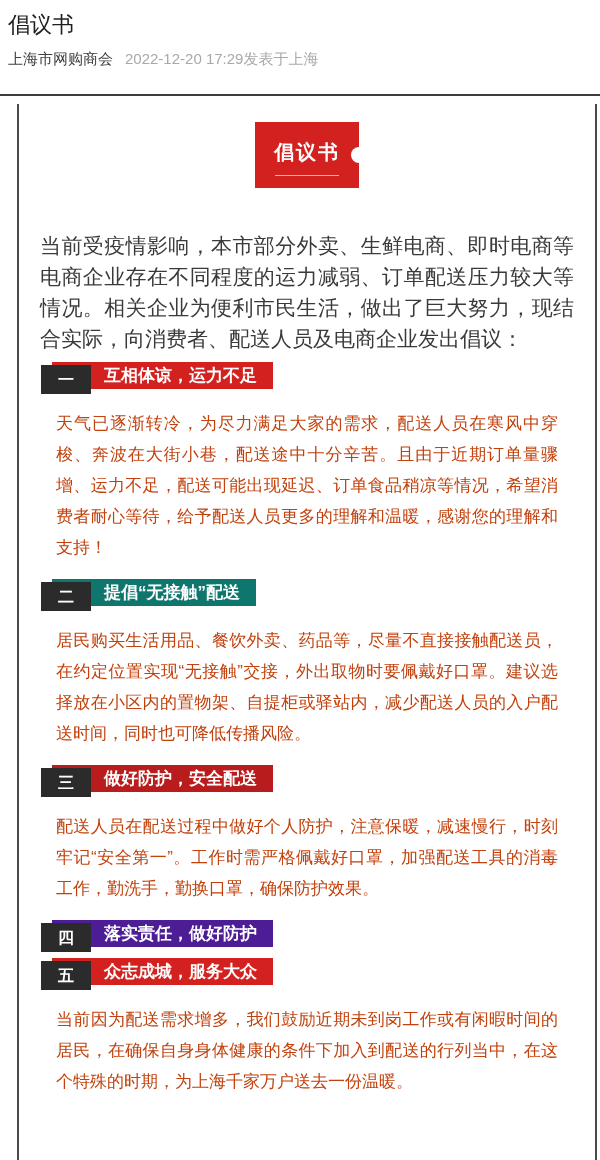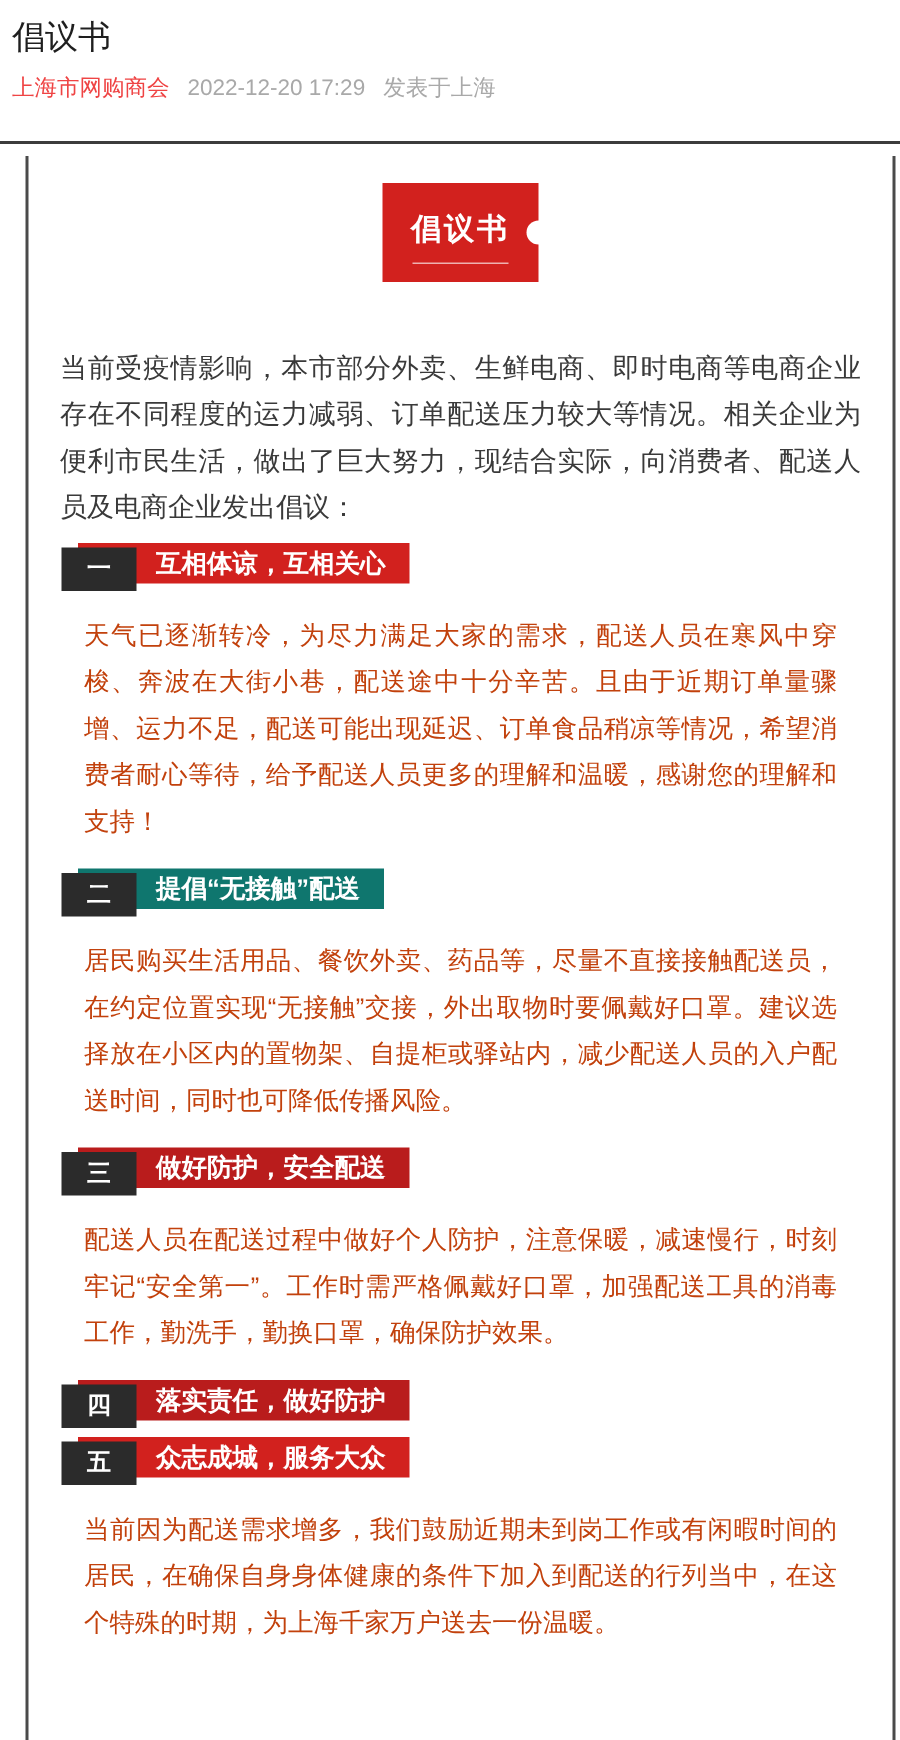--- a/index.html
+++ b/index.html
@@ -5,21 +5,21 @@
   html,body{margin:0;padding:0;}
   body{
     width:600px;height:1160px;overflow:hidden;background:#ffffff;
     font-family:"Liberation Sans","DejaVu Sans",sans-serif;
     -webkit-font-smoothing:antialiased;
   }
   .top-header{padding:10px 8px 0 8px;}
   .page-title{margin:0;font-size:22px;font-weight:500;color:#1f1f1f;line-height:30px;}
   .meta-row{margin-top:9px;font-size:15px;line-height:20px;color:#a9a9a9;}
   .author-link{color:#576b95;text-decoration:none;margin-right:12px;cursor:pointer;}
-  .meta-date{margin-right:12px;}
+  .meta-date{}
   .divider{border:none;border-top:2px solid #3c3c3c;margin:25px 0 0 0;}
   .content-frame{
     margin:8px 3px 0 17px;
     border-left:2px solid #4a4a4a;border-right:2px solid #4a4a4a;
     padding:16px 21px 60px 21px;
     min-height:1200px;box-sizing:border-box;
   }
   .banner{
     width:104px;height:66px;margin:2px auto 0;position:relative;
     text-align:center;
@@ -30,21 +30,21 @@
   }
   .banner-line{
     position:absolute;left:20px;right:20px;bottom:12px;height:1px;
     background:rgba(255,255,255,0.65);
   }
   .banner-notch{
     position:absolute;right:-8px;top:50%;margin-top:-8px;
     width:16px;height:16px;border-radius:50%;background:#ffffff;
   }
   .intro-para{
-    margin:42px 0 0 0;font-size:18px;line-height:31px;color:#3a3a3a;
+    margin:42px 0 0 0;font-size:21px;line-height:31px;color:#3a3a3a;
     text-align:justify;
   }
   .sec-head{position:relative;height:30px;margin:8px 0 8px 0;}
   .sec-num{
     position:absolute;left:1px;top:3px;width:50px;height:29px;z-index:1;
     background:#2b2b2b;color:#ffffff;font-size:16px;font-weight:bold;
     text-align:center;line-height:29px;
   }
   .sec-title{
     position:absolute;left:12px;top:0;height:27px;line-height:27px;
@@ -54,40 +54,40 @@
   .sec-body{
     margin:16px;font-size:17px;line-height:31px;color:#c2410c;text-align:justify;
   }
 </style>
 </head>
 <body>
 
 <div class="top-header">
   <h1 class="page-title">倡议书</h1>
   <div class="meta-row">
-    <a class="author-link" style="color: #ef4444; text-align: center;">上海市网购商会</a><span class="meta-date">2022-12-20 17:29</span><span>发表于上海</span>
+    <a class="author-link" style="color: #404040; text-align: center;">上海市网购商会</a><span class="meta-date">2022-12-20 17:29</span><span>发表于上海</span>
   </div>
 </div>
 
 <hr class="divider">
 
 <div class="content-frame">
 
   <div class="banner accent-bg" style="background: rgb(210, 33, 30);">
     <span class="banner-label">倡议书</span>
     <span class="banner-line"></span>
     <span class="banner-notch"></span>
   </div>
 
   <p class="intro-para">当前受疫情影响，本市部分外卖、生鲜电商、即时电商等电商企业存在不同程度的运力减弱、订单配送压力较大等情况。相关企业为便利市民生活，做出了巨大努力，现结合实际，向消费者、配送人员及电商企业发出倡议：</p>
 
   <div class="section">
     <div class="sec-head">
       <span class="sec-num" style="background: rgb(43, 43, 43);">一</span>
-      <span class="sec-title accent-bg" style="background: rgb(210, 33, 30);">互相体谅，互相关心</span>
+      <span class="sec-title accent-bg" style="background: rgb(210, 33, 30);">互相体谅，运力不足</span>
     </div>
     <p class="sec-body">天气已逐渐转冷，为尽力满足大家的需求，配送人员在寒风中穿梭、奔波在大街小巷，配送途中十分辛苦。且由于近期订单量骤增、运力不足，配送可能出现延迟、订单食品稍凉等情况，希望消费者耐心等待，给予配送人员更多的理解和温暖，感谢您的理解和支持！</p>
   </div>
 
   <div class="section">
     <div class="sec-head">
       <span class="sec-num" style="background: rgb(43, 43, 43);">二</span>
       <span class="sec-title accent-bg" style="background: #0f766e;">提倡“无接触”配送</span>
     </div>
     <p class="sec-body">居民购买生活用品、餐饮外卖、药品等，尽量不直接接触配送员，在约定位置实现“无接触”交接，外出取物时要佩戴好口罩。建议选择放在小区内的置物架、自提柜或驿站内，减少配送人员的入户配送时间，同时也可降低传播风险。</p>
@@ -97,21 +97,21 @@
     <div class="sec-head">
       <span class="sec-num" style="background: rgb(43, 43, 43);">三</span>
       <span class="sec-title accent-bg" style="background: #b91c1c;">做好防护，安全配送</span>
     </div>
     <p class="sec-body">配送人员在配送过程中做好个人防护，注意保暖，减速慢行，时刻牢记“安全第一”。工作时需严格佩戴好口罩，加强配送工具的消毒工作，勤洗手，勤换口罩，确保防护效果。</p>
   </div>
 
   <div class="section">
     <div class="sec-head">
       <span class="sec-num" style="background: rgb(43, 43, 43);">四</span>
-      <span class="sec-title accent-bg" style="background: #b91c1c;">落实责任，做好防护</span>
+      <span class="sec-title accent-bg" style="background: #4c1d95;">落实责任，做好防护</span>
     </div>
   </div>
 
   <div class="section">
     <div class="sec-head">
       <span class="sec-num" style="background: rgb(43, 43, 43);">五</span>
       <span class="sec-title accent-bg" style="background: rgb(210, 33, 30);">众志成城，服务大众</span>
     </div>
     <p class="sec-body">当前因为配送需求增多，我们鼓励近期未到岗工作或有闲暇时间的居民，在确保自身身体健康的条件下加入到配送的行列当中，在这个特殊的时期，为上海千家万户送去一份温暖。</p>
   </div>

